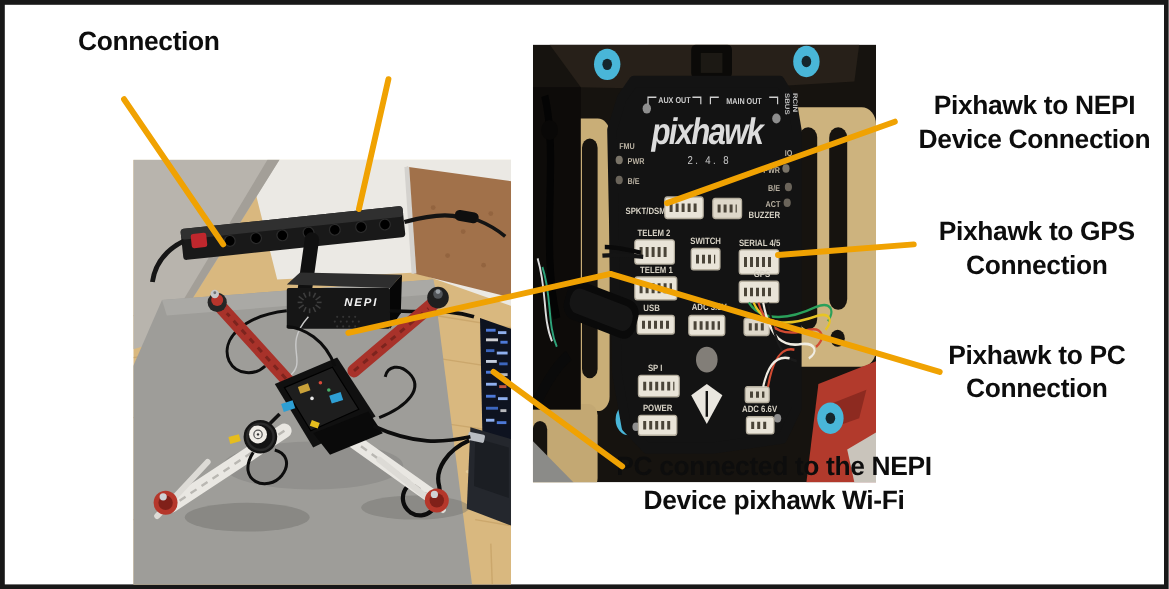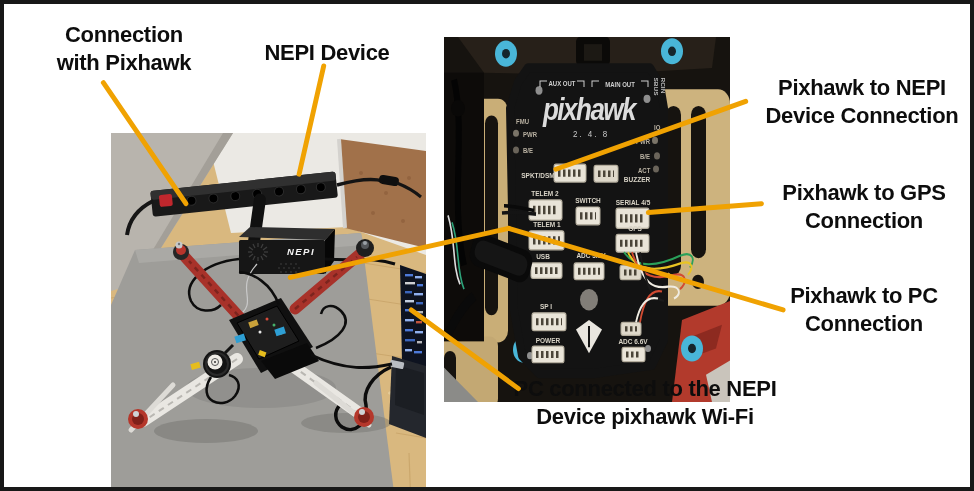--- a/index.html
+++ b/index.html
@@ -412,24 +412,20 @@
       <g>
         <path d="M30,218 C 16,228 8,244 2,252" stroke="#0a0a0a" stroke-width="8" fill="none"></path>
         <rect x="26" y="172" width="62" height="28" rx="10" fill="#0a0a0a" transform="rotate(18 57 186)"></rect>
         <rect x="30" y="177" width="54" height="18" rx="8" fill="#1c1c1c" transform="rotate(18 57 186)" opacity="0.6"></rect>
       </g>
     </svg>
   </div>
 
   <div class="callout" id="callout-quadcopter">
     <span>Connection</span>
-    <span>with Pixhawk</span>
-  </div>
-  <div class="callout" id="callout-nepi">
-    <span>NEPI Device</span>
   </div>
   <div class="callout" id="callout-pix2nepi">
     <span>Pixhawk to NEPI</span>
     <span>Device Connection</span>
   </div>
   <div class="callout" id="callout-pix2gps">
     <span>Pixhawk to GPS</span>
     <span>Connection</span>
   </div>
   <div class="callout" id="callout-pix2pc">

